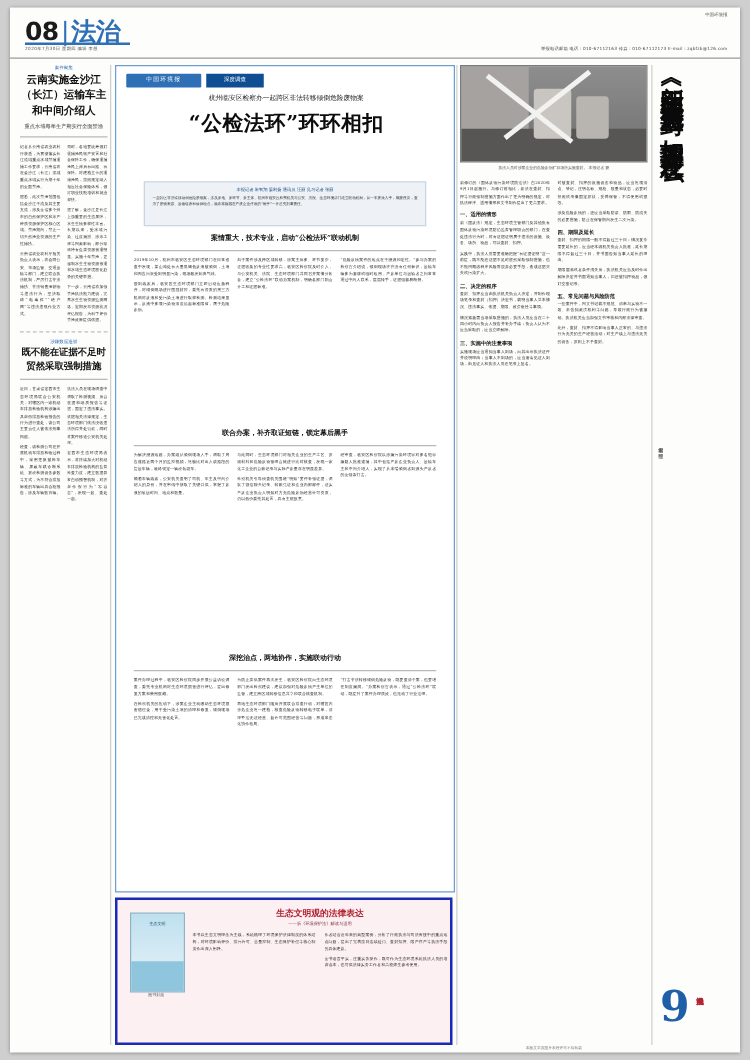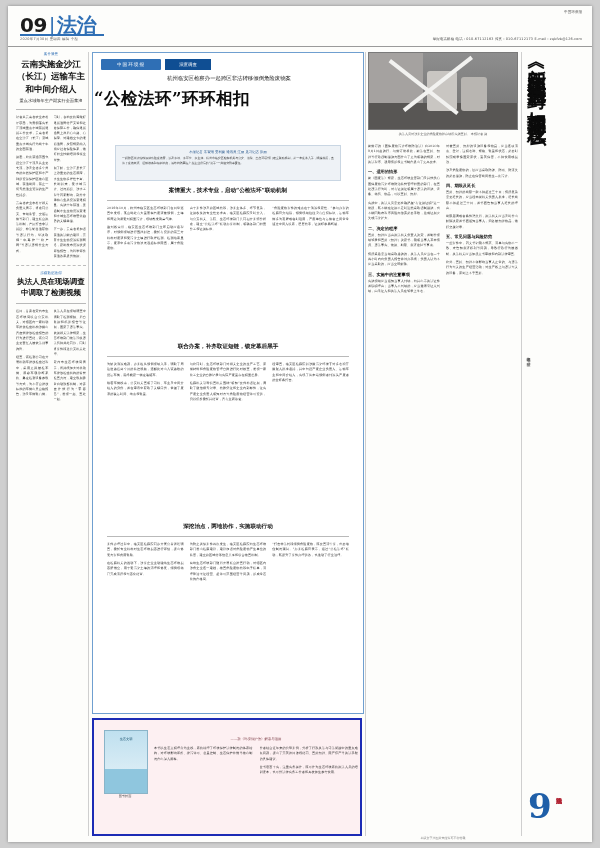--- a/index.html
+++ b/index.html
@@ -85,23 +85,23 @@
     position:absolute; left:72px; top:6px; width:46px; height:11px;
     background:#0f4e93;
     color:#fff; font-size:4.4px; line-height:11px; text-align:center;
   }
   .shoulder {
     position:absolute; left:20px; top:22px; width:232px;
     font-size:5.4px; color:#222; text-align:center;
     font-family:"DejaVu Serif", serif;
   }
   .mainhead {
-    position:absolute; left:1px; top:33px; width:244px;
+    position:absolute; left:14px; top:33px; width:244px;
     font-size:16.5px; line-height:1.55; font-weight:bold; color:#0c0c0c;
-    font-family:"DejaVu Serif", serif;
+    text-align:center; font-family:"DejaVu Serif", serif;
     letter-spacing:.5px;
   }
   .abstract {
     position:absolute; left:22px; top:92px; width:226px; height:36px;
     background:#eef2f6; border:1px solid #c9d6e3;
     padding:4px 6px; box-sizing:border-box;
   }
   .abstract .ab-h {
     font-size:3.4px; color:#1b4e86; text-align:center; margin-bottom:2px;
     font-family:"DejaVu Serif", serif;
@@ -226,21 +226,21 @@
     position:absolute; top:46px; width:1px; height:784px; background:#cfcfcf;
   }
 </style>
 </head>
 <body>
 
 <div class="page">
 
   <div class="masthead">
     <div class="folio">
-      <span>09</span><span class="bar">|</span><span class="sec">法治</span>
+      <span>08</span><span class="bar">|</span><span class="sec">法治</span>
     </div>
     <div class="folio-under"></div>
     <div class="dateline">2020年7月30日 星期四  编辑 李想</div>
     <div class="rightstamp">中国环境报</div>
     <div class="contacts">举报电话邮箱  电话：010-67112163  传真：010-67112173  E-mail：zqbfzb@126.com</div>
   </div>
 
   <div class="divider-v" style="left:80px;"></div>
   <div class="divider-v" style="left:357px;"></div>
   <div class="divider-v" style="left:513px;"></div>
@@ -253,21 +253,21 @@
     <div class="lc-body">
       <p class="txt" style="margin:0 0 3px">记者从云南省农业农村厅获悉，为贯彻落实长江流域重点水域禁捕退捕工作要求，云南省将在金沙江（长江）流域重点水域实行为期十年的全面禁渔。</p>
       <p class="txt" style="margin:0 0 3px">据悉，此次禁渔范围包括金沙江干流及其主要支流，涉及全省多个州市的自然保护区和水产种质资源保护区核心区域。禁渔期间，禁止一切天然渔业资源的生产性捕捞。</p>
       <p class="txt" style="margin:0 0 3px">云南省农业农村厅相关负责人表示，将会同公安、市场监管、交通运输等部门，建立联合执法机制，严厉打击非法捕捞、非法销售渔获物等违法行为，坚决取缔“电毒炸”“绝户网”等违法违规作业方式。</p>
       <p class="txt" style="margin:0 0 3px">同时，各地要统筹做好退捕渔民转产安置和社会保障工作，确保退捕渔民上岸后有出路、有保障。对建档立卡的退捕渔民，按照规定纳入相应社会保险体系，做好职业技能培训和就业帮扶。</p>
       <p class="txt" style="margin:0 0 3px">据了解，金沙江是长江上游重要的生态屏障，水生生物多样性丰富。长期以来，受水域污染、过度捕捞、涉水工程等因素影响，部分珍稀特有鱼类资源衰退明显。实施十年禁渔，是遏制水生生物资源衰退和水域生态环境恶化趋势的关键举措。</p>
       <p class="txt" style="margin:0 0 3px">下一步，云南省将加强禁渔执法能力建设，完善水生生物资源监测网络，定期发布资源状况评估报告，为科学评价禁渔效果提供依据。</p>
     </div>
     <div class="rule-d"></div>
     <div class="kicker">涉嫌数据造假</div>
-    <div class="lc-title" style="font-size:7.5px">执法人员在现场调查中调取了检测视频</div>
+    <div class="lc-title" style="font-size:7.5px">既不能在证据不足时贸然采取强制措施</div>
     <div class="rule"></div>
     <div class="lc-body">
       <p class="txt" style="margin:0 0 3px">近日，甘肃省定西市生态环境局联合公安机关，对辖区内一家机动车排放检验机构涉嫌出具虚假排放检验报告的行为进行查处，该公司主要责任人被依法刑事拘留。</p>
       <p class="txt" style="margin:0 0 3px">经查，该检测公司在开展机动车排放检验过程中，采用更换被检车辆、屏蔽车载诊断系统、篡改检测设备参数等方式，为不符合排放标准的车辆出具合格报告，涉及车辆数百辆。</p>
       <p class="txt" style="margin:0 0 3px">执法人员在现场调查中调取了检测视频、后台数据和纸质报告等证据，固定了违法事实。依据相关法律规定，生态环境部门依法没收违法所得并处罚款，同时将案件移送公安机关处理。</p>
       <p class="txt" style="margin:0 0 3px">定西市生态环境局表示，将持续加大对机动车排放检验机构的监督检查力度，建立数据异常自动预警机制，对弄虚作假行为“零容忍”，发现一起、查处一起。</p>
     </div>
   </div>
 
   <div class="centre">
@@ -317,20 +317,21 @@
       </div>
     </div>
   </div>
 
   <div class="bookbox">
     <div class="bookcover">
       <div class="cv-t">生态文明</div>
       <div class="wave"></div>
     </div>
     <div class="book-cap">图书封面</div>
+    <div class="book-title">生态文明观的法律表达</div>
     <div class="book-sub">——新《环境保护法》解读与适用</div>
     <div class="book-body">
       <p class="txt" style="margin:0 0 3px">本书以生态文明理念为主线，系统梳理了环境保护法律制度的体系结构，对环境影响评价、排污许可、总量控制、生态保护补偿等核心制度作出深入阐释。</p>
       <p class="txt" style="margin:0 0 3px">作者结合近年来的典型案例，分析了行政执法与司法衔接中的重点难点问题，提出了完善按日连续处罚、查封扣押、限产停产等执法手段的具体建议。</p>
       <p class="txt" style="margin:0 0 3px">全书语言平实，注重实务操作，既可作为生态环境系统执法人员的培训读本，也可供法律实务工作者和高校师生参考使用。</p>
     </div>
   </div>
 
   <div class="rightcol">
     <div class="photo">

